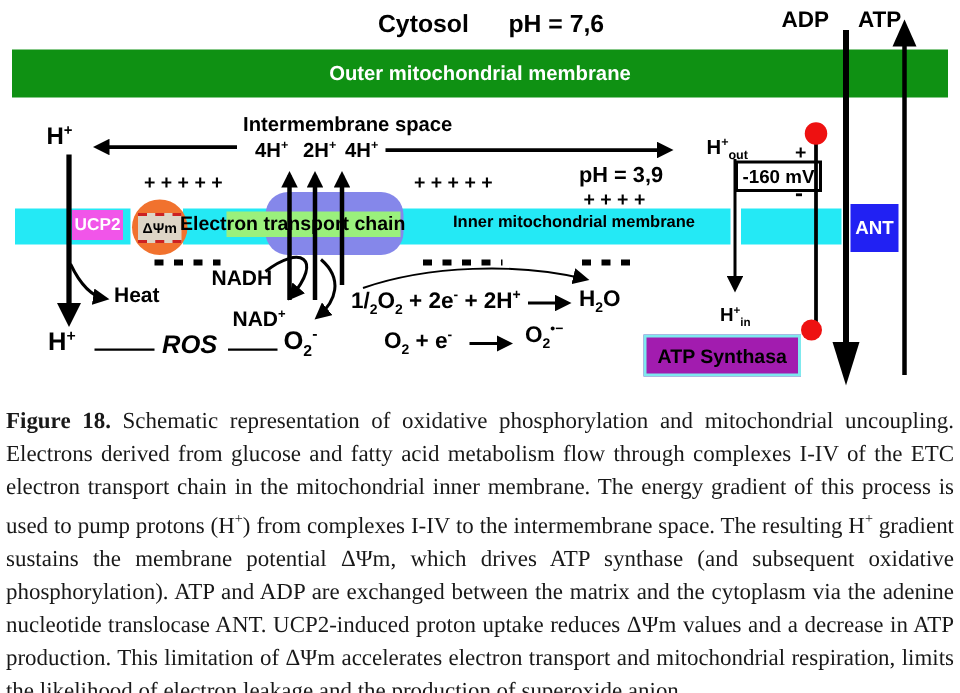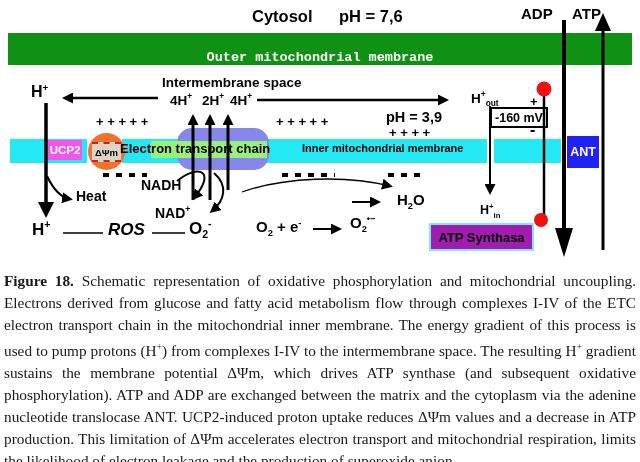--- a/index.html
+++ b/index.html
@@ -4,21 +4,21 @@
 <style>
   html,body{margin:0;padding:0;background:#fff;}
   body{width:640px;height:462px;position:relative;overflow:hidden;
        font-family:"Liberation Sans",sans-serif;color:#000;}
   #diagram{position:absolute;left:0;top:0;width:640px;height:268px;}
   .lbl{position:absolute;font-weight:bold;white-space:nowrap;line-height:1.05;}
   sup{font-size:62%;vertical-align:super;}
   sub{font-size:62%;vertical-align:sub;}
   
   .bar-outer{position:absolute;left:8px;top:33px;width:624px;height:32px;
-             background:var(--outer_membrane);z-index:1;display:flex;align-items:flex-end;justify-content:center;font-family:Liberation Mono, monospace;}
+             background:var(--outer_membrane);z-index:1;display:flex;align-items:center;justify-content:center;}
   .bar-outer .lbl{position:static;color:#fff;font-size:13.5px;}
   .cyan{position:absolute;top:139px;height:24px;background:var(--inner_membrane);z-index:1;}
   #cyanA{left:10px;width:77px;}
   #cyanB{left:122px;width:365px;}
   #cyanC{left:494px;width:67px;}
   #ucp2{position:absolute;left:48px;top:140px;width:34px;height:20px;background:var(--ucp2);
         z-index:3;display:flex;align-items:center;justify-content:center;color:#fff;font-weight:bold;font-size:11.5px;}
   #psi-circle{position:absolute;left:88px;top:133px;width:37px;height:37px;border-radius:50%;
         background:var(--psi_circle);z-index:2;}
   #psi-box{position:absolute;left:92px;top:142px;width:29px;height:16px;background:var(--psi_box_bg);
@@ -83,21 +83,22 @@
   <div id="etc-label" class="lbl">Electron transport chain</div>
   <div class="lbl z4" style="left:302px;top:143px;font-size:11px;">Inner mitochondrial membrane</div>
   <div id="ant">ANT</div>
 
   <div class="lbl" style="left:141px;top:178px;font-size:14px;">NADH</div>
   <div class="lbl" style="left:155px;top:205px;font-size:14px;">NAD<sup>+</sup></div>
   <div class="lbl" style="left:76px;top:189px;font-size:14px;">Heat</div>
   <div class="lbl" style="left:32px;top:219px;font-size:17px;">H<sup>+</sup></div>
   <div class="lbl" style="left:108px;top:221px;font-size:17px;font-style:italic;">ROS</div>
   <div class="lbl" style="left:189px;top:218px;font-size:17px;">O<sub>2</sub><sup>-</sup></div>
-  <div class="lbl" style="left:386px;top:192px;font-size:15px;margin-left:11px;">H<sub>2</sub>O</div>
+  <div class="lbl" style="left:234px;top:192px;font-size:15px;">1/<sub>2</sub>O<sub>2</sub> + 2e<sup>-</sup> + 2H<sup>+</sup></div>
+  <div class="lbl" style="left:386px;top:192px;font-size:15px;">H<sub>2</sub>O</div>
   <div class="lbl" style="left:256px;top:219px;font-size:15px;">O<sub>2</sub> + e<sup>-</sup></div>
   <div class="lbl" style="left:350px;top:215px;font-size:15px;">O<sub>2</sub><sup>•−</sup></div>
   <div class="lbl" style="left:480px;top:203px;font-size:12.5px;">H<sup>+</sup><sub>in</sub></div>
   <div id="synthase-box">
     <span>ATP Synthasa</span>
   </div>
 
   <div id="overlay">
     <svg width="640" height="268" viewBox="0 0 640 268">
       <defs>

